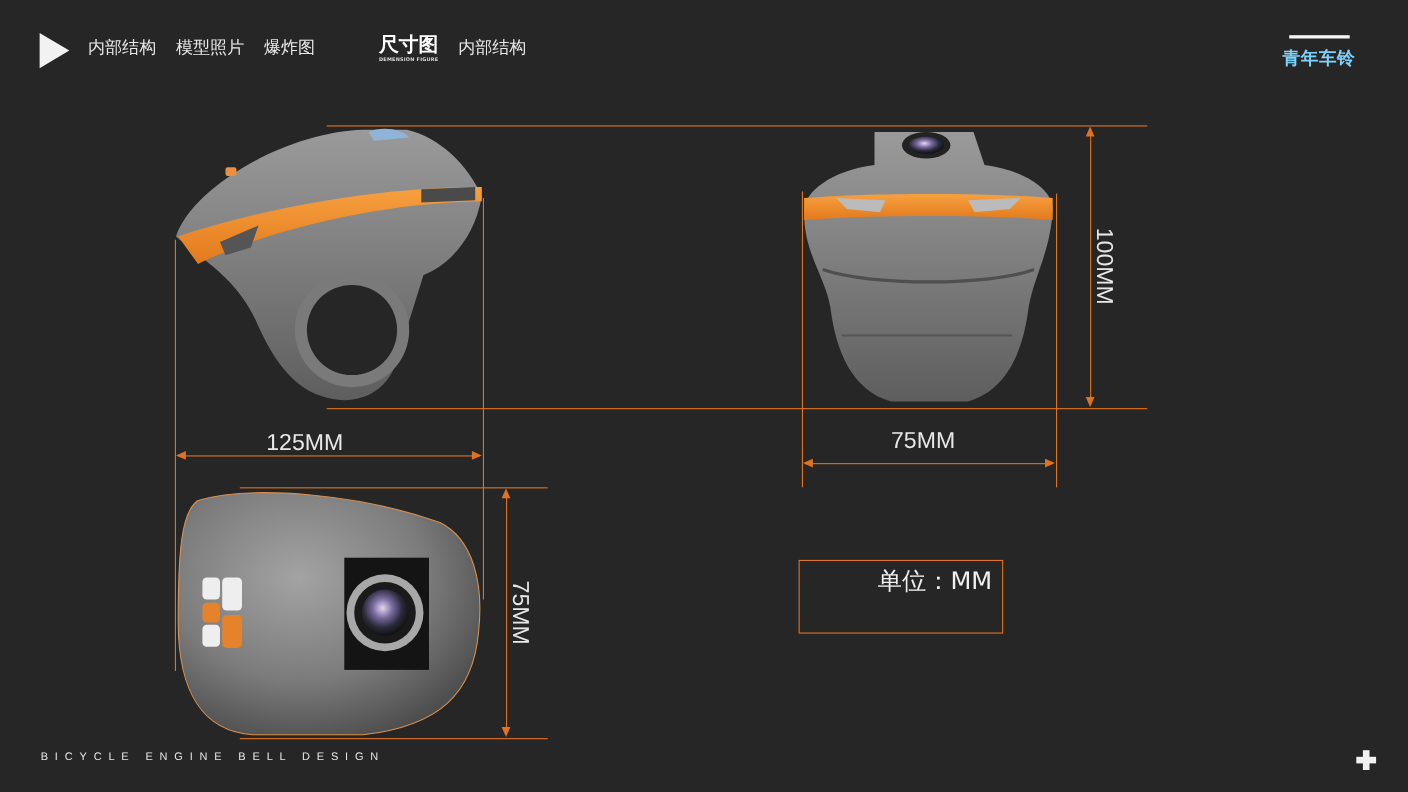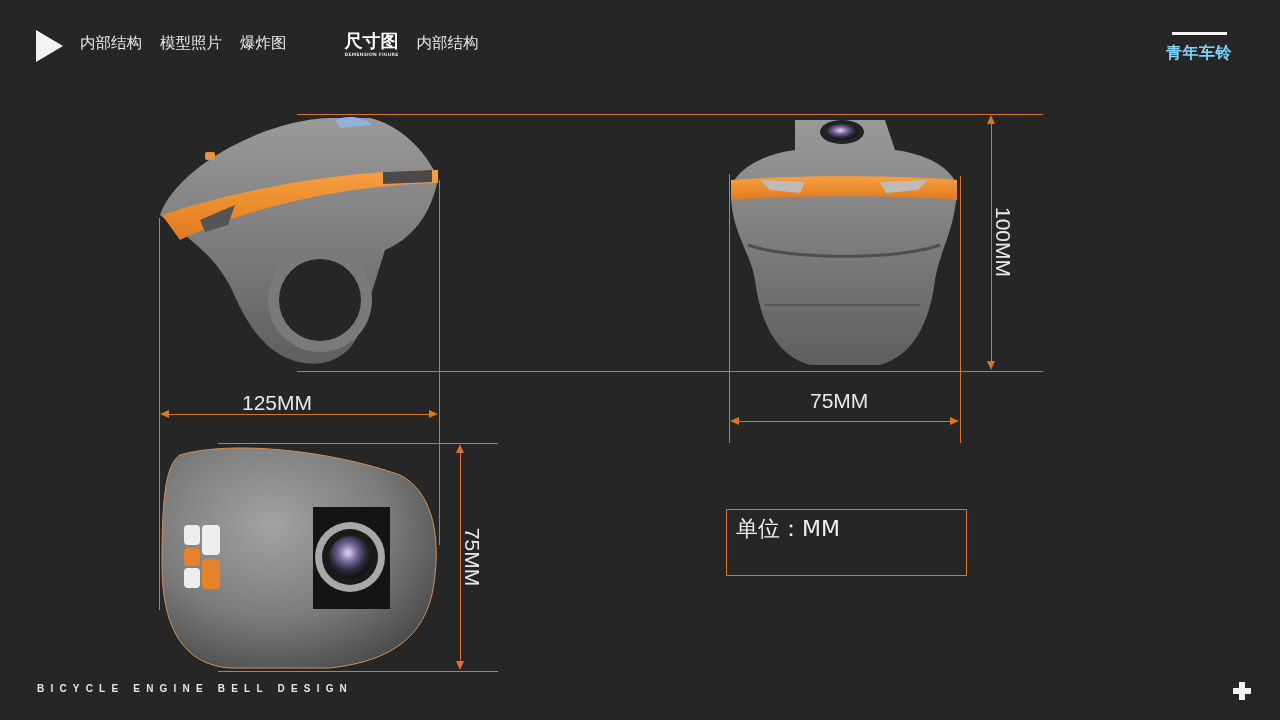--- a/index.html
+++ b/index.html
@@ -1,33 +1,33 @@
 <!DOCTYPE html>
 <html><head>
 <meta charset="utf-8">
 <style>
   html, body { margin:0; padding:0; }
   body { width:1280px; height:720px; background:#262626; position:relative; overflow:hidden; font-family:"DejaVu Sans","Liberation Sans",sans-serif; color:#f0f0f0; }
-  .abs { position:absolute; }
+  .abs { position:absolute;text-align:right; }
   .play-icon { left:36px; top:30px; width:0; height:0; border-top:16px solid transparent; border-bottom:16px solid transparent; border-left:27px solid #f2f2f2; }
   .nav { left:80px; top:33px; display:flex; align-items:flex-start; }
   .nav-item { font-size:15.5px; color:#e8e8e8; margin-right:18px; line-height:20px; cursor:pointer; white-space:nowrap; }
   .nav-item.active { font-size:18px; font-weight:bold; color:#fff; line-height:20px; position:relative; margin-right:18px;margin-left:40px; }
   .nav-item.active .sub { display:block; font-size:4.5px; letter-spacing:0.2px; font-weight:bold; line-height:6px; margin-top:1px; color:#ddd; }
   .brand-bar { left:1172px; top:32px; width:55px; height:3px; background:#f5f5f5; }
   .brand { left:1166px; top:43px; font-size:16px; font-weight:bold; color:#7dd3fc; letter-spacing:0.5px; }
-  .footer { left:37px; top:683px; font-size:10px; font-weight:bold; letter-spacing:6.2px; color:#e6e6e6; font-family:"Liberation Sans",sans-serif; }
+  .footer { left:37px; top:683px; font-size:10px; font-weight:normal; letter-spacing:6.2px; color:#e6e6e6; font-family:"Liberation Sans",sans-serif; }
   .plus-icon { left:1233px; top:682px; width:18px; height:18px; }
   .plus-icon:before, .plus-icon:after { content:""; position:absolute; background:#f2f2f2; }
   .plus-icon:before { left:6px; top:0; width:6px; height:18px; }
   .plus-icon:after { left:0; top:6px; width:18px; height:6px; }
   .line { position:absolute; background:#e0731f; }
   .dim-label { position:absolute; font-family:"Liberation Sans",sans-serif; font-size:21px; color:#e8e8e8; white-space:nowrap; }
   .rot { transform:rotate(90deg); transform-origin:center center; }
-  .info-box { left:726px; top:509px; width:241px; height:67px; border:1px solid #e0731f; box-sizing:border-box; padding:4px 9px; }
+  .info-box { left:726px; top:509px; width:186px; height:67px; border:1px solid #e0731f; box-sizing:border-box; padding:4px 9px; }
   .info-line { font-size:22px; line-height:29px; color:#f0f0f0; white-space:nowrap; }
   svg.draw { position:absolute; left:0; top:0; }
 </style>
 </head>
 <body>
 
 <div class="abs play-icon"></div>
 <div class="abs nav">
   <div class="nav-item">内部结构</div>
   <div class="nav-item">模型照片</div>

